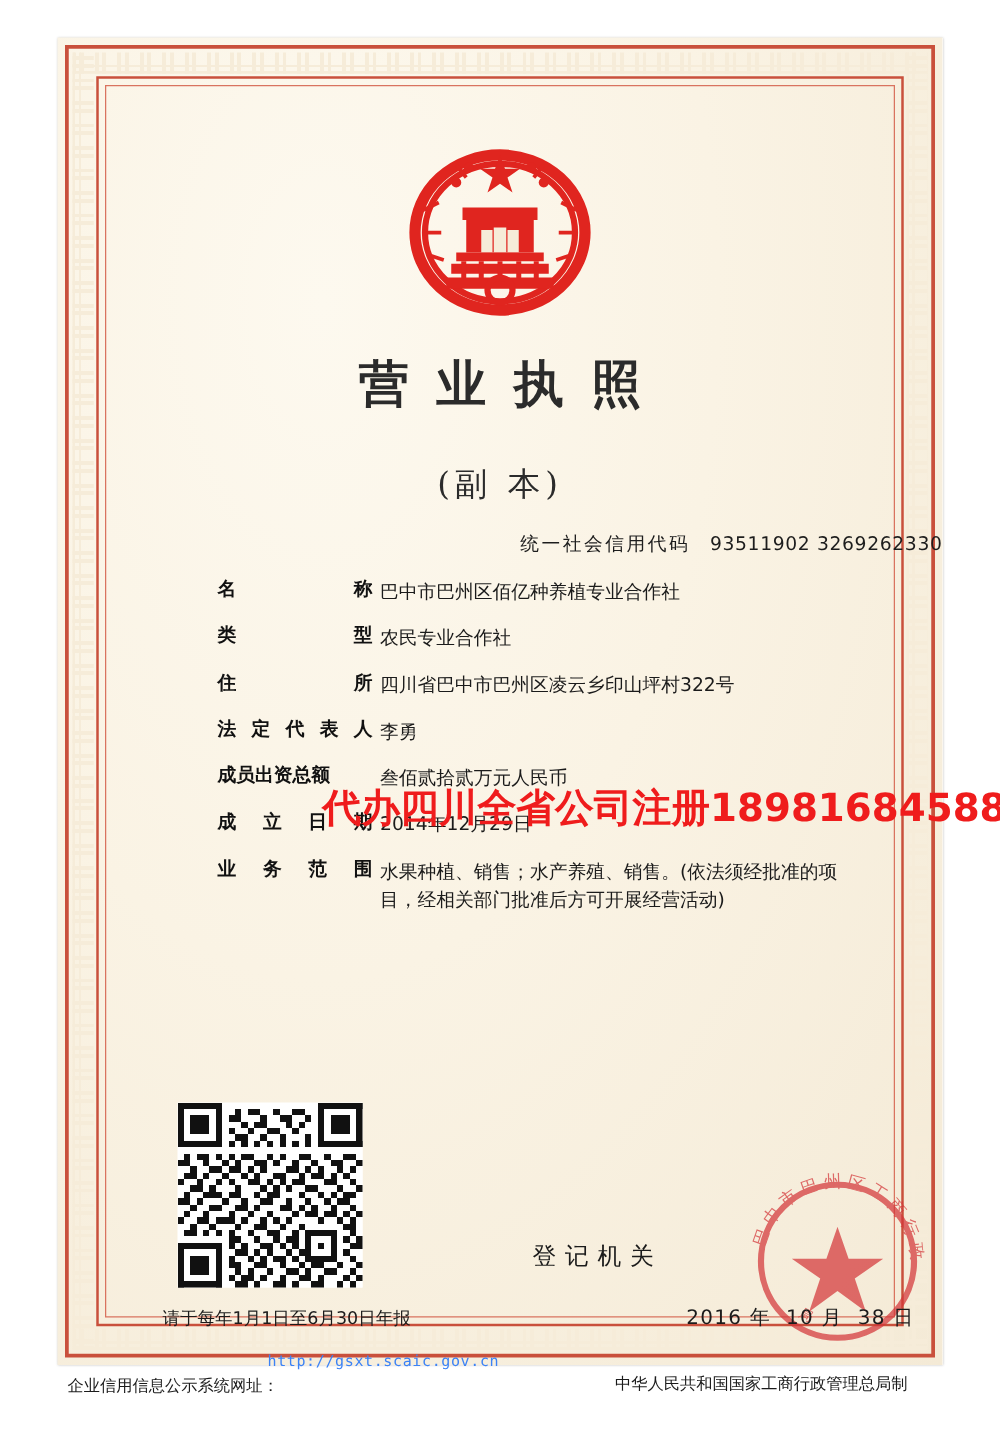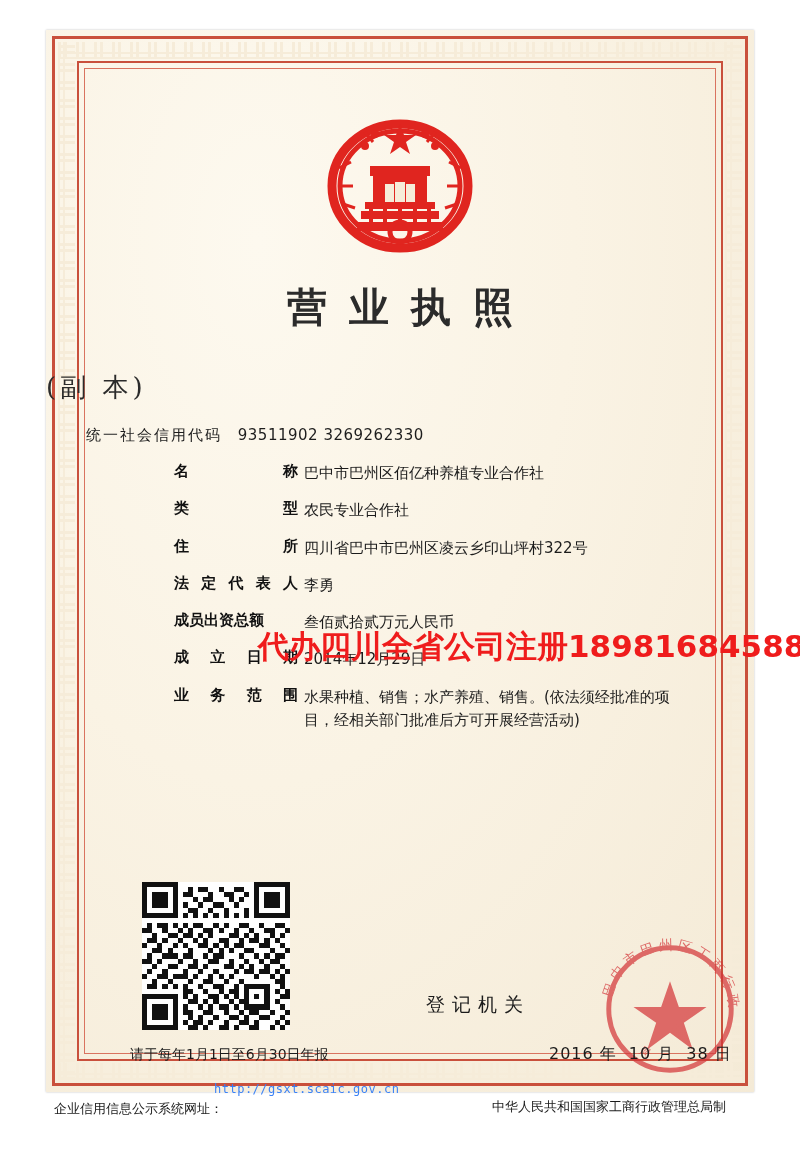--- a/index.html
+++ b/index.html
@@ -104,38 +104,37 @@
     font-weight: bold;
     font-size: 40px;
     letter-spacing: 22px;
     text-indent: 22px;
     color: #2b2b2b;
   }
   #subtitle {
     position: absolute;
     left: 0; right: 0;
     top: 340px;
-    text-align: left;
+    text-align: center;
     font-family: "DejaVu Serif", serif;
     font-size: 26px;
     letter-spacing: 4px;
     color: #2b2b2b;
   }
 
   
   #credit-row {
     position: absolute;
     left: 0; right: 0;
     top: 396px;
-    text-align: left;
+    text-align: right;
     font-family: "DejaVu Sans", sans-serif;
     font-size: 15px;
     color: #1d1d1d;
     letter-spacing: 1px;
-    margin-left: 40px;
   }
   #credit-row .lbl { letter-spacing: 2px; }
   #credit-row .val { margin-left: 10px; letter-spacing: 0.5px; }
 
   
   #fields {
     position: absolute;
     left: 128px;
     top: 432px;
     width: 520px;

